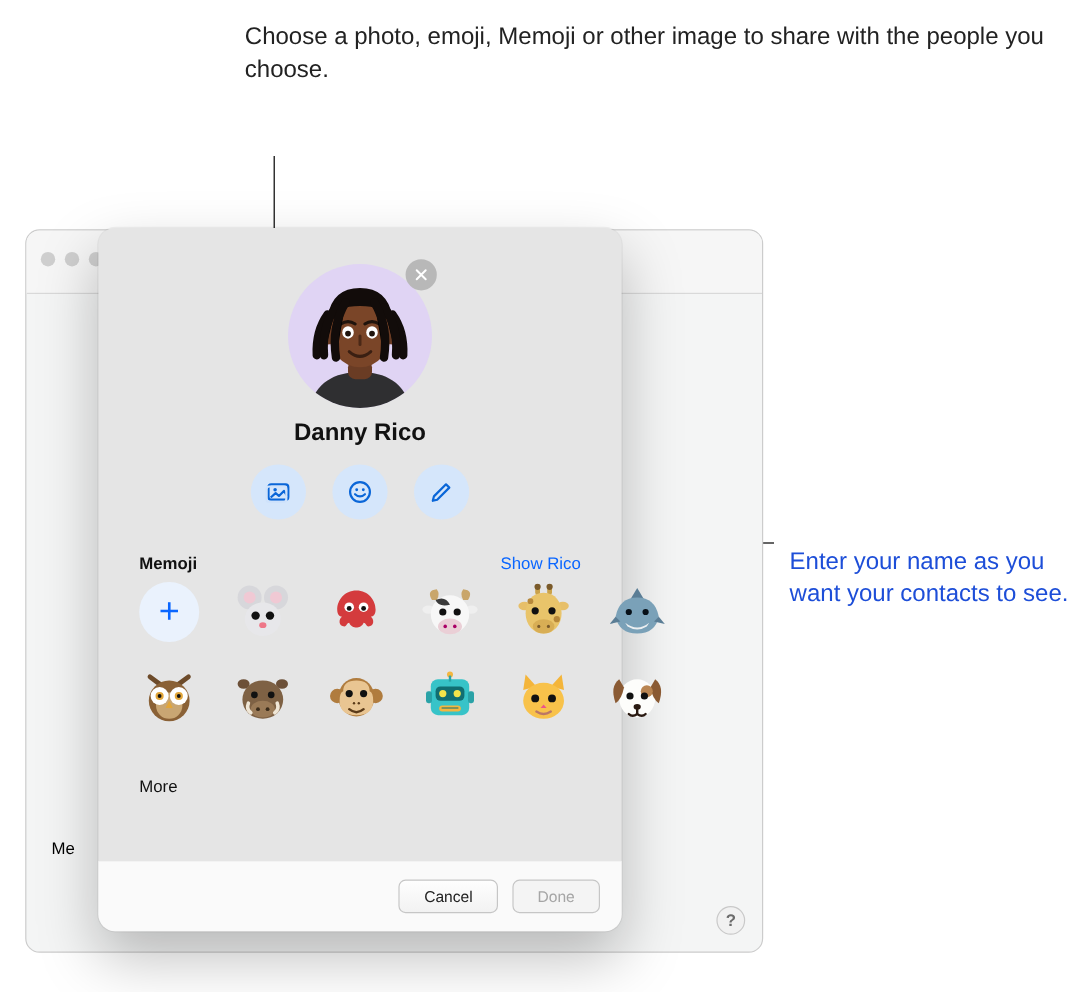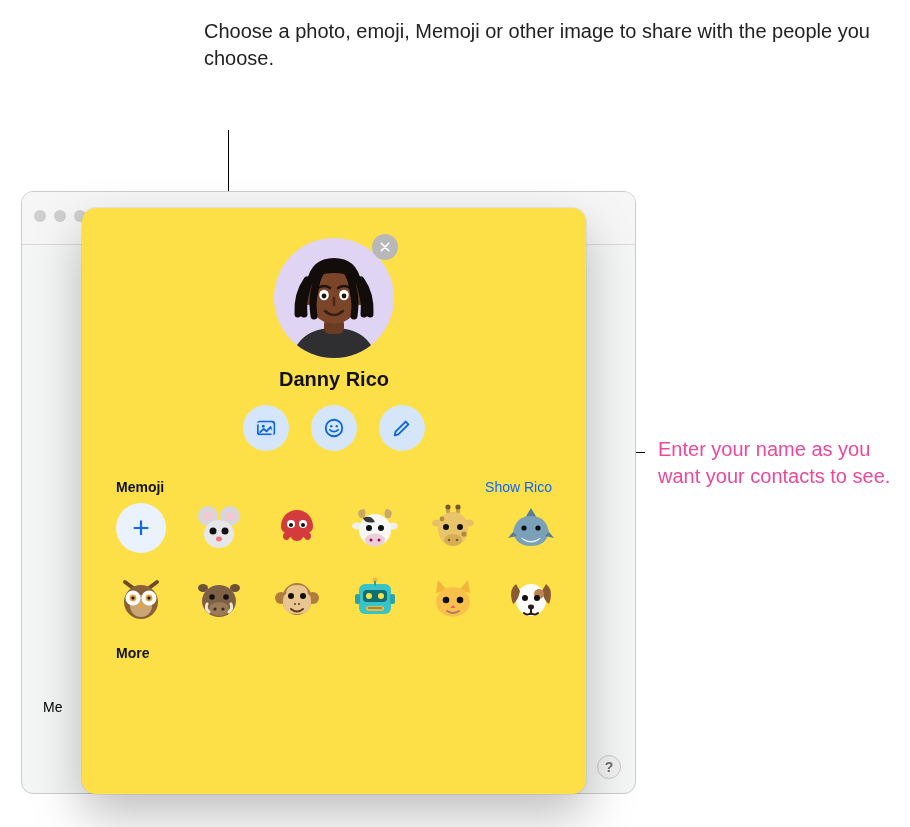--- a/index.html
+++ b/index.html
@@ -1,41 +1,41 @@
 <!DOCTYPE html>
 <html><head>
 <meta charset="utf-8">
 <style>
   html,body{margin:0;padding:0;background:#fff;font-family:-apple-system,BlinkMacSystemFont,"Helvetica Neue",Arial,sans-serif}
   .stage{position:relative;width:910px;height:827px}
 
   
   .callout-top{position:absolute;left:204px;top:18px;font-size:20px;color:#222;line-height:1.35}
-  .callout-right{position:absolute;left:658px;top:436px;font-size:20px;color:#ec4899;line-height:1.35}
+  .callout-right{position:absolute;left:658px;top:455px;font-size:20px;color:#1d4ed8;line-height:1.35}
   .cline{position:absolute;background:#000}
   .cline.v1{left:228px;top:130px;width:1px;height:322px}
   .cline.h1{left:415px;top:452px;width:230px;height:1px}
 
   
   .window{position:absolute;left:21px;top:191px;width:615px;height:603px;
     border-radius:12px;background:#f4f5f5;border:1px solid #ccc;box-sizing:border-box;overflow:hidden}
   .titlebar{height:52px;border-bottom:1px solid #d9d9d9;background:#f6f6f6;position:relative}
   .traffic{position:absolute;left:12px;top:18px;display:flex;gap:8px}
   .tl{width:12px;height:12px;border-radius:50%;background:#cfcfcf}
   .win-title{font-weight:600;color:#333;font-size:14px;position:absolute;left:50%;top:16px;transform:translateX(-50%)}
   .left-index{position:absolute;left:21px;bottom:78px;color:#000000;font-size:14px}
   .help-btn{position:absolute;right:14px;bottom:14px;width:22px;height:22px;border-radius:50%;
     background:#f1f1f1;border:1px solid #c9c9c9;color:#6b6b6b;font-size:14px;font-weight:600;
     display:flex;align-items:center;justify-content:center}
   .blur-plus{position:absolute;left:198px;top:508px;width:38px;height:38px;border-radius:50%;
     background:#fff5d1;box-shadow:0 1px 3px rgba(0,0,0,.15)}
 
   
-  .sheet{position:absolute;left:82px;top:208px;width:504px;height:586px;
-    background:#fde047;border-radius:14px;box-shadow:0 22px 50px rgba(0,0,0,.25), 0 0 0 1px rgba(0,0,0,.05)}
+  .sheet{position:absolute;left:82px;top:190px;width:436px;height:586px;
+    background:#e5e5e5;border-radius:14px;box-shadow:0 22px 50px rgba(0,0,0,.25), 0 0 0 1px rgba(0,0,0,.05)}
   .sheet-inner{padding:26px 32px 0}
 
   
   .avatar-wrap{width:120px;height:120px;margin:4px auto 10px;position:relative}
   .avatar-bg{width:120px;height:120px;border-radius:50%;background:#e0d4f4;position:relative;overflow:hidden}
   .avatar-bg svg{position:absolute;left:0;top:0}
   .x-btn{position:absolute;right:-4px;top:-4px;width:26px;height:26px;border-radius:50%;
     background:#b8b8b8;color:#fff;display:flex;align-items:center;justify-content:center}
 
   .display-name{font-weight:700;font-size:20px;color:#111;margin:6px 0 14px;text-align:left;padding-left:96px}
@@ -51,21 +51,21 @@
   
   .sec-head{display:flex;justify-content:space-between;align-items:baseline;margin:0 2px 8px}
   .sec-title{font-weight:700;font-size:14px;color:#111}
   .show-more{color:#0a66ff;font-size:14px}
   .memoji-grid{display:grid;grid-template-columns:repeat(6,1fr);gap:20px 28px;padding:0 2px}
   .mcell{width:50px;height:50px;display:flex;align-items:center;justify-content:center;position:relative}
   .add-cell{width:50px;height:50px;border-radius:50%;background:#eaf2fd;
     display:flex;align-items:center;justify-content:center;color:#0a66ff;font-weight:300;font-size:30px}
   .mcell svg{width:48px;height:48px}
 
-  .more-title{font-weight:700;font-size:14px;color:#111;margin-top:22px;padding:0 2px}
+  .more-title{font-weight:400;font-size:14px;color:#111;margin-top:42px;padding:0 2px}
 
   
   .sheet-footer{position:absolute;left:0;right:0;bottom:0;height:58px;border-top:1px solid #e3e3e3;
     background:#fafafa;border-radius:0 0 14px 14px;display:flex;justify-content:flex-end;
     align-items:center;gap:12px;padding-right:18px}
   .btn{height:28px;padding:0 20px;border-radius:6px;font-size:13px;border:1px solid #c6c6c6;
     background:linear-gradient(#fefefe,#f2f2f2);color:#222}
   .btn.disabled{color:#a5a5a5;background:#f4f4f4}
 
 </style>
@@ -325,15 +325,19 @@
               <circle cx="30" cy="24" r="3" fill="#111"></circle>
             <ellipse cx="24" cy="33" rx="3" ry="2.4" fill="#2a1a12"></ellipse>
             <path d="M24 35v4M24 39q-4 3-7 0M24 39q4 3 7 0" stroke="#2a1a12" stroke-width="2" fill="none" stroke-linecap="round"></path>
           </svg>
         </div>
       </div>
 
       <div class="more-title">More</div>
     </div>
 
+    <div class="sheet-footer">
+      <button class="btn">Cancel</button>
+      <button class="btn disabled">Done</button>
+    </div>
   </div>
 
 </div>
 
 </body></html>

